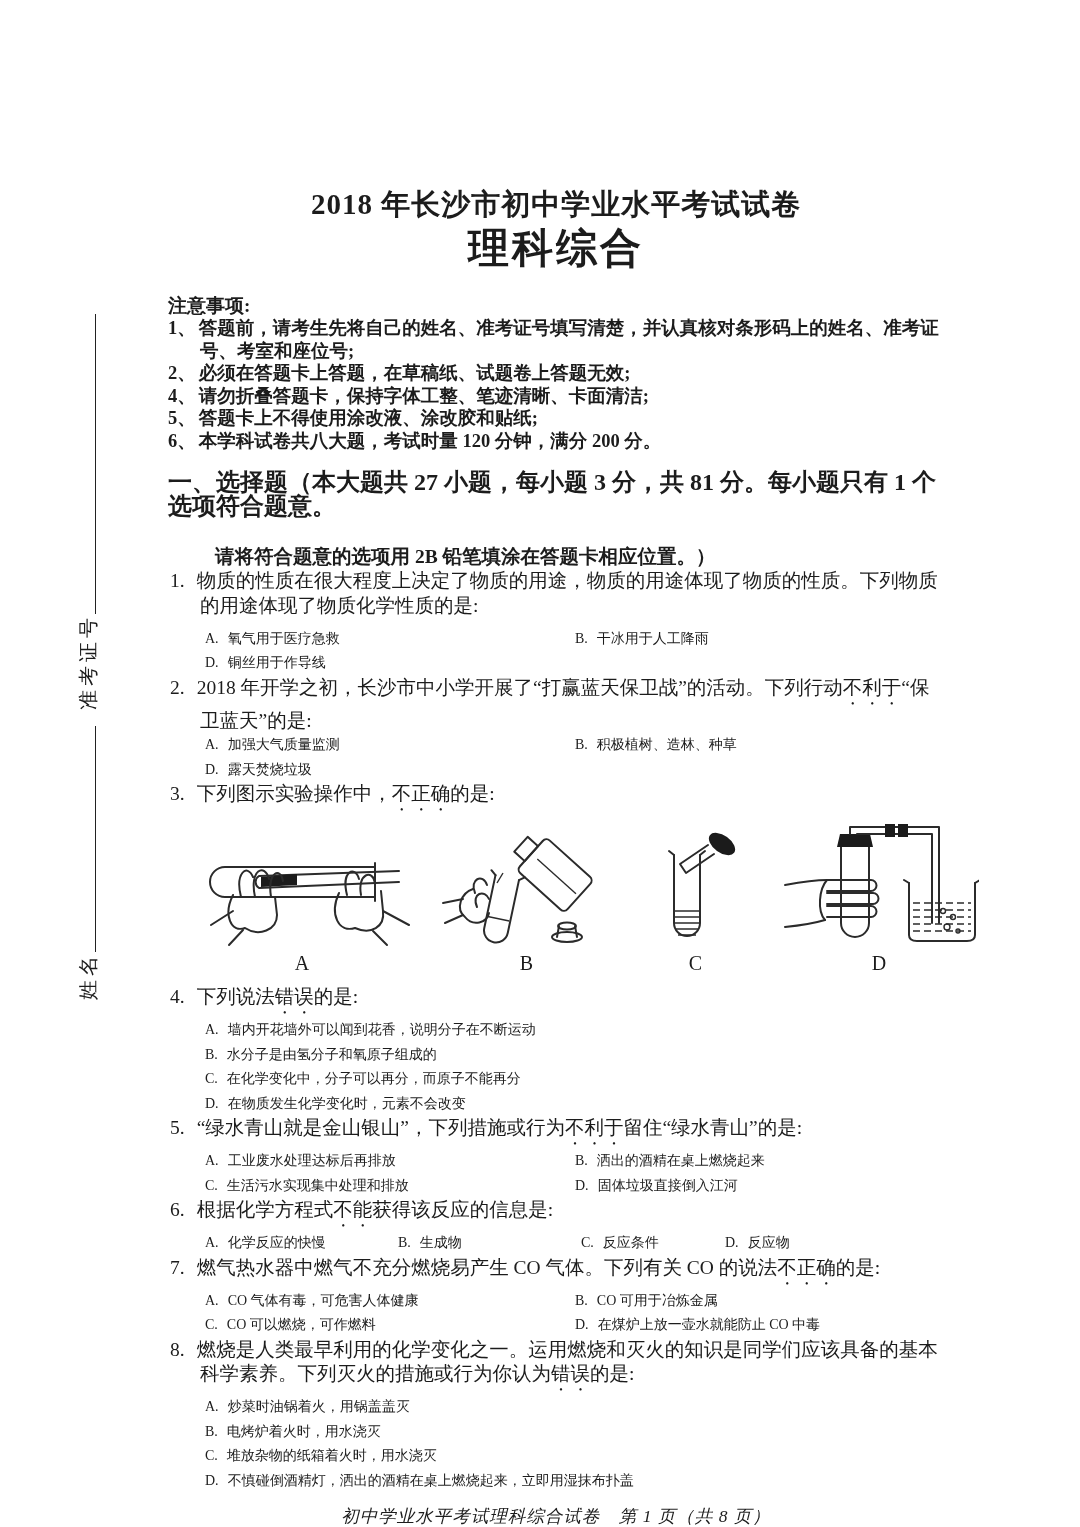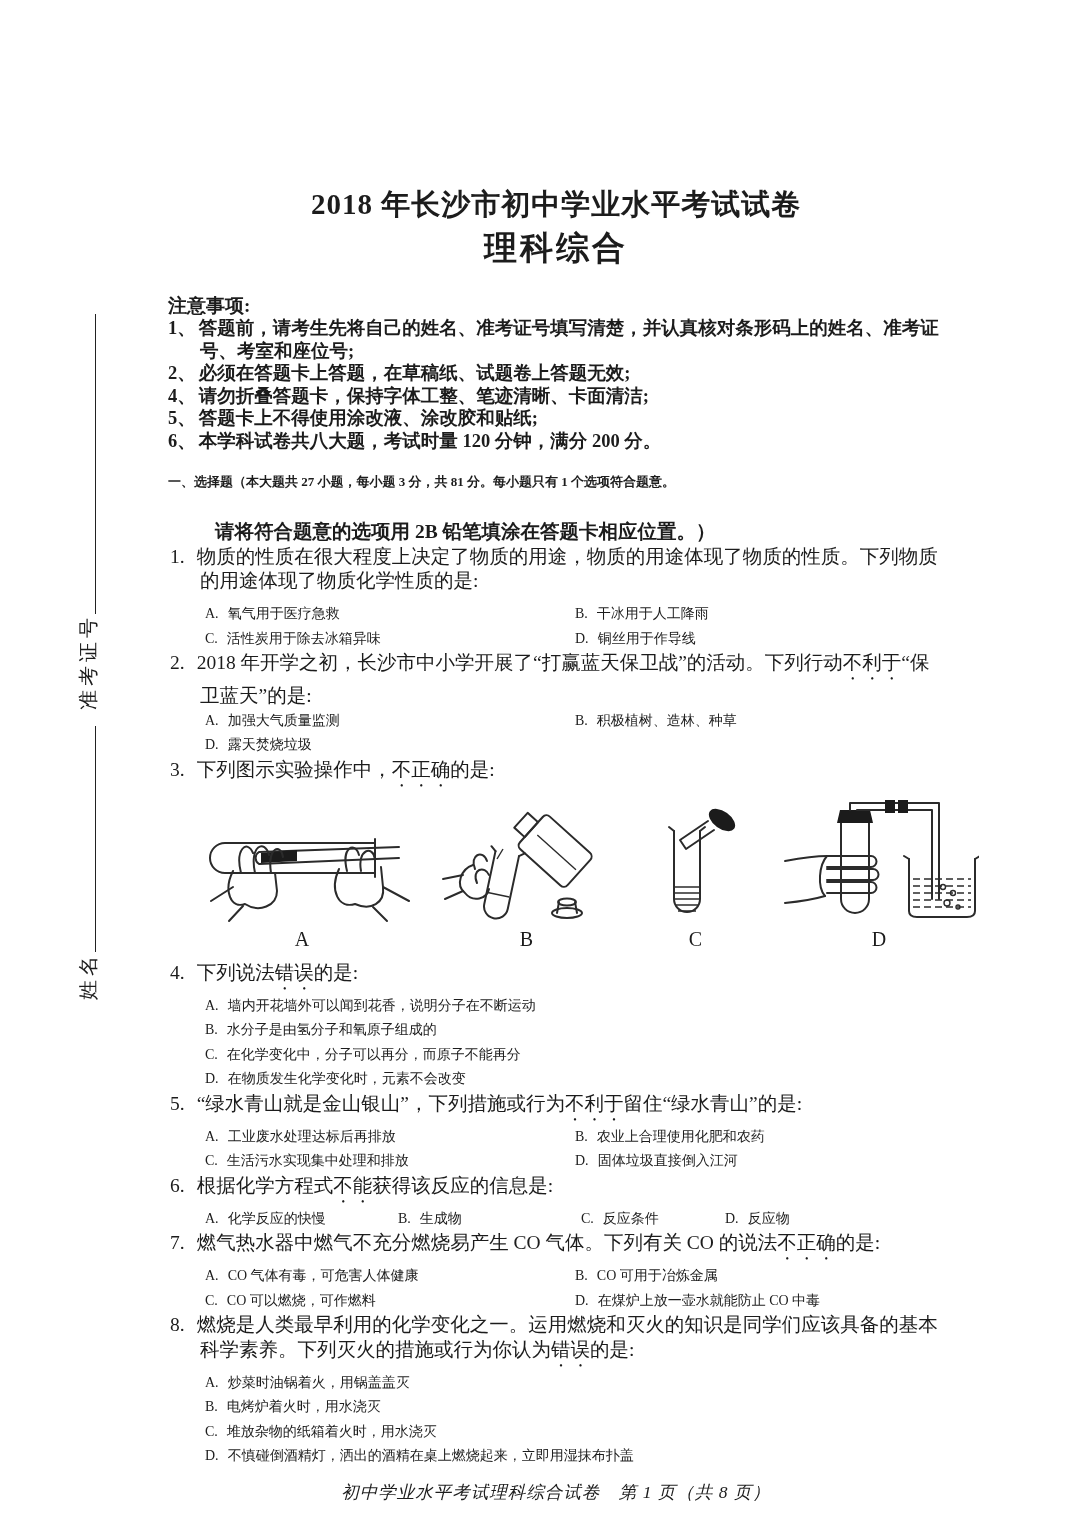--- a/index.html
+++ b/index.html
@@ -1,25 +1,25 @@
 <!DOCTYPE html>
 <html><head>
 <meta charset="utf-8">
 <style>
   html,body{margin:0;padding:0;background:#e8e8e8;}
   .page{position:relative;width:1080px;height:1527px;background:#ffffff;overflow:hidden;
         font-family:"Liberation Serif","DejaVu Serif",serif;color:#1c1c1c;}
   .main{position:absolute;left:165px;top:0;width:782px;}
   h1.title{margin:186px 0 0;text-align:center;font-size:29px;line-height:36px;font-weight:700;letter-spacing:1px;}
-  h2.subtitle{margin:2px 0 0;text-align:center;font-size:33px;line-height:48px;font-weight:700;
+  h2.subtitle{margin:2px 0 0;text-align:center;font-size:41px;line-height:48px;font-weight:700;
         font-family:"Liberation Sans","DejaVu Sans",sans-serif;letter-spacing:3px;}
   .notice-head{margin-top:22px;padding-left:3px;font-size:19px;font-weight:700;line-height:23px;}
   .notice-item{padding-left:35px;text-indent:-32px;font-size:18.5px;font-weight:700;line-height:22.6px;}
   .notice-item .n-num{margin-right:3px;}
-  .sec-line1{margin-top:17px;padding-left:3px;font-size:13px;font-weight:700;line-height:24.5px;}
+  .sec-line1{margin-top:17px;padding-left:3px;font-size:24px;font-weight:700;line-height:24.5px;}
   .sec-line2{padding-left:50px;font-size:19.5px;font-weight:700;line-height:24.5px;margin-top:26px;}
   .q{margin:0;}
   .stem{margin:0;padding-left:35px;text-indent:-30px;font-size:19.5px;line-height:24.5px;}
   .qnum{margin-right:12px;}
   .opts{padding-left:40px;font-size:14px;line-height:24.5px;font-family:Liberation Serif, serif;}
   .opt-row{display:flex;}
   .opt-row .opt:first-child{width:370px;flex:none;}
   .opt{white-space:nowrap;}
   .opt-label{margin-right:9px;}
   .opts-inline{display:flex;}
@@ -77,21 +77,20 @@
     <div class="sec-line2">请将符合题意的选项用 2B 铅笔填涂在答题卡相应位置。）</div>
 
     <div class="q">
       <p class="stem"><span class="qnum">1.</span><span>物质的性质在很大程度上决定了物质的用途，物质的用途体现了物质的性质。下列物质的用途体现了物质化学性质的是:</span><span class="em"></span><span></span></p>
       <div class="opts">
         <div class="opt-row">
           <span class="opt"><span class="opt-label">A.</span><span>氧气用于医疗急救</span></span>
           <span class="opt"><span class="opt-label">B.</span><span>干冰用于人工降雨</span></span>
         </div>
         <div class="opt-row">
-          <span class="opt"><span class="opt-label">C.</span><span>活性炭用于除去冰箱异味</span></span>
           <span class="opt"><span class="opt-label">D.</span><span>铜丝用于作导线</span></span>
         </div>
       </div>
     </div>
 
     <div class="q">
       <p class="stem"><span class="qnum">2.</span><span>2018 年开学之初，长沙市中小学开展了“打赢蓝天保卫战”的活动。下列行动</span><span class="em">不利于</span><span>“保卫蓝天”的是:</span></p>
       <div class="opts">
         <div class="opt-row">
           <span class="opt"><span class="opt-label">A.</span><span>加强大气质量监测</span></span>
@@ -193,21 +192,21 @@
             <span class="opt"><span class="opt-label">D.</span><span>在物质发生化学变化时，元素不会改变</span></span>
           </div>
       </div>
     </div>
 
     <div class="q">
       <p class="stem"><span class="qnum">5.</span><span>“绿水青山就是金山银山”，下列措施或行为</span><span class="em">不利于</span><span>留住“绿水青山”的是:</span></p>
       <div class="opts">
         <div class="opt-row">
           <span class="opt"><span class="opt-label">A.</span><span>工业废水处理达标后再排放</span></span>
-          <span class="opt"><span class="opt-label">B.</span><span>农业上合理使用化肥和农药</span></span>
+          <span class="opt"><span class="opt-label">B.</span><span>洒出的酒精在桌上燃烧起来</span></span>
         </div>
         <div class="opt-row">
           <span class="opt"><span class="opt-label">C.</span><span>生活污水实现集中处理和排放</span></span>
           <span class="opt"><span class="opt-label">D.</span><span>固体垃圾直接倒入江河</span></span>
         </div>
       </div>
     </div>
 
     <div class="q">
       <p class="stem"><span class="qnum">6.</span><span>根据化学方程式</span><span class="em">不能</span><span>获得该反应的信息是:</span></p>

